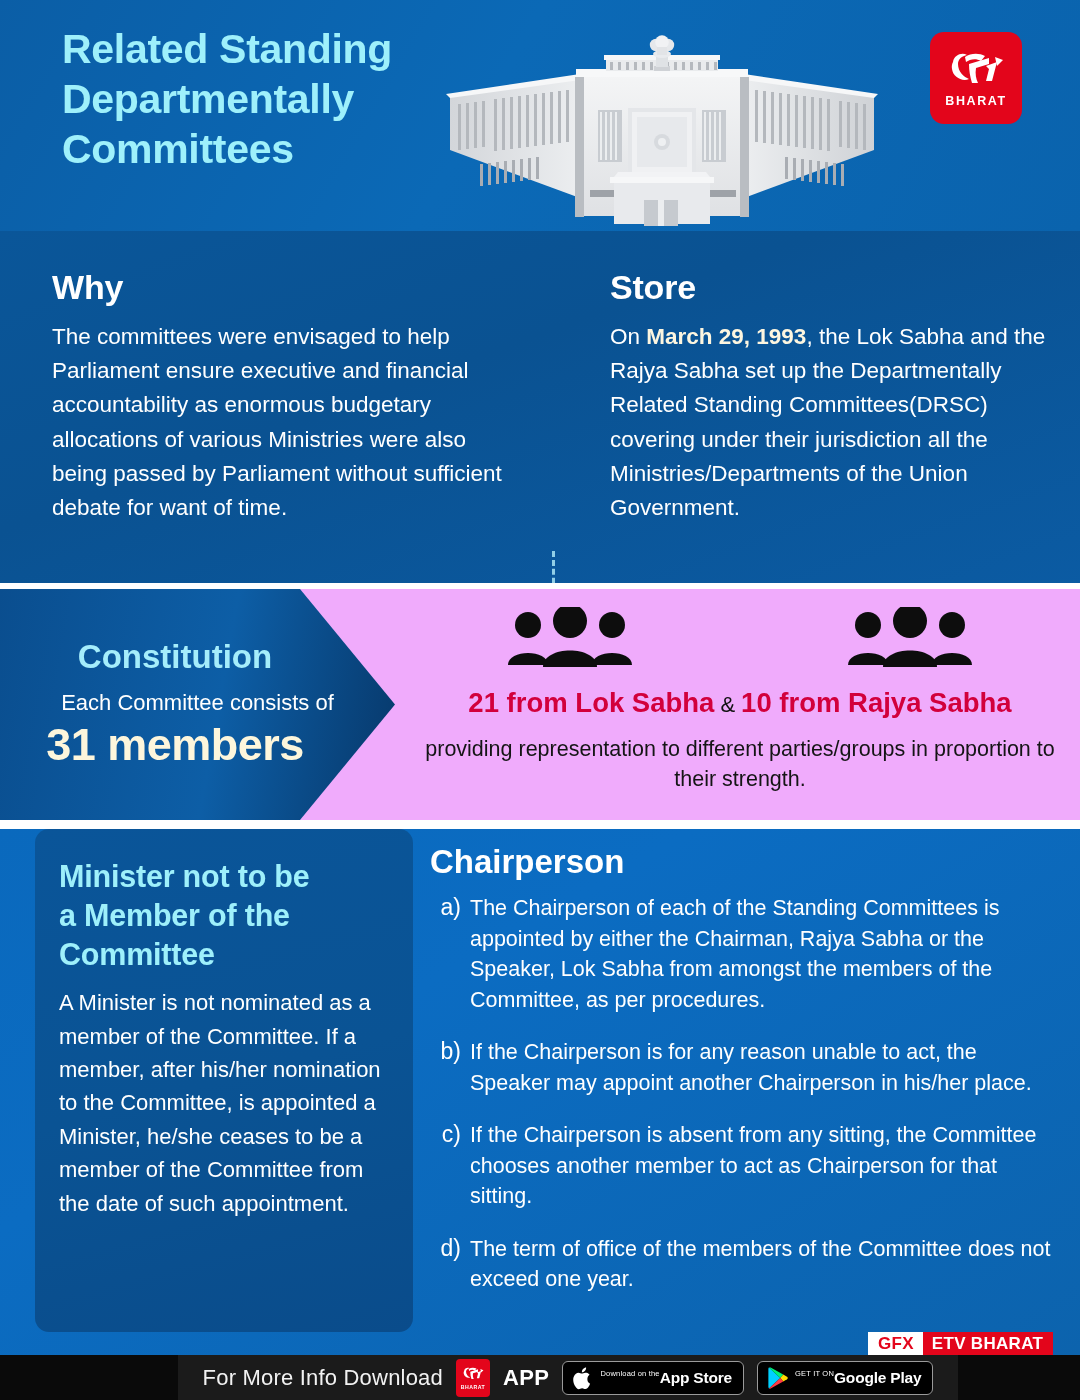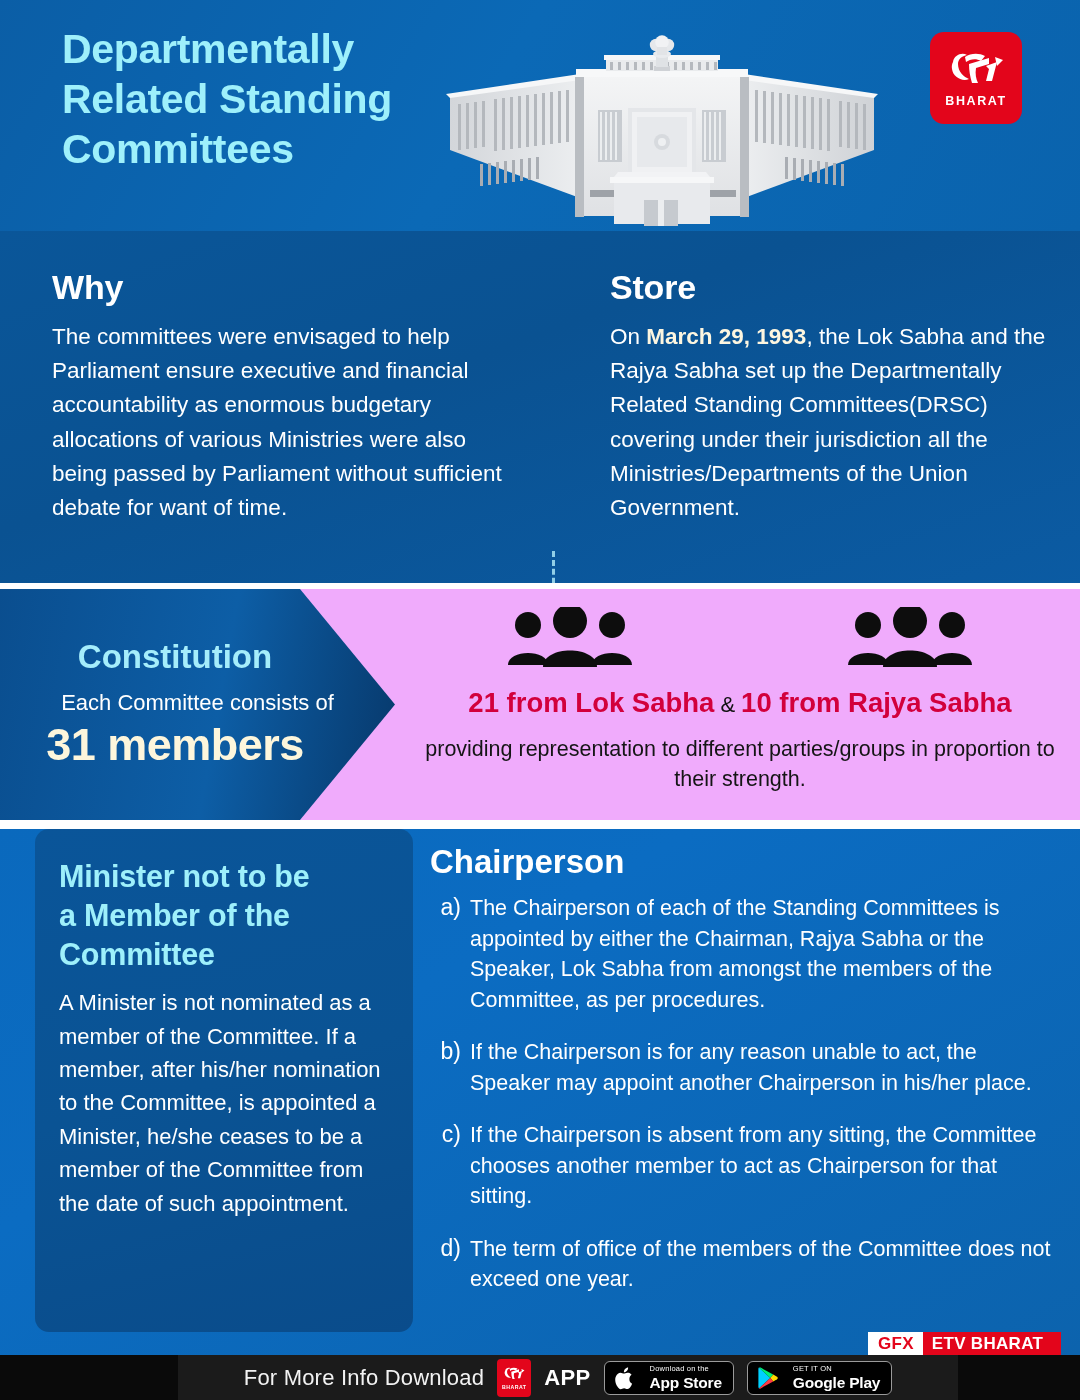--- a/index.html
+++ b/index.html
@@ -129,21 +129,21 @@
     padding-right:9px; padding-top:1px;
   }
   .chair-text { color:#fff; font-size:21.5px; line-height:1.42; flex:1; }
 
   
   .gfx-badge {
     position:absolute; left:868px; top:1332px; height:26px;
     display:flex; align-items:stretch; font-size:17px; font-weight:bold;
   }
   .gfx-a { background:#ffffff; color:#e3051b; padding:2px 9px 2px 10px; letter-spacing:.3px; }
-  .gfx-b { background:#e3051b; color:#ffffff; padding:2px 18px 2px 9px; letter-spacing:.3px; }
+  .gfx-b { background:#e3051b; color:#ffffff; padding:2px 10px 2px 9px; letter-spacing:.3px; }
 
   
   .footer {
     position:absolute; left:0; top:1355px; width:1080px; height:61px;
     background:#0a0a0a;
   }
   .footer-inner {
     position:absolute; left:178px; top:0; width:780px; height:45px;
     background:#1b1b1b;
     display:flex; align-items:center; justify-content:center; gap:13px;
@@ -154,34 +154,34 @@
     display:flex; flex-direction:column; align-items:center; justify-content:center;
   }
   .footer-etv svg { width:24px; height:18px; }
   .footer-etv .fb { color:#fff; font-size:5.2px; font-weight:bold; letter-spacing:.5px; margin-top:1px; }
   .footer-app { color:#fff; font-size:22px; font-weight:bold; letter-spacing:.4px; }
   .store-badge {
     height:34px; border:1.5px solid #9a9a9a; border-radius:6px; background:#000;
     display:flex; align-items:center; gap:6px; padding:0 11px 0 9px;
   }
   .store-badge .glyph { width:22px; height:24px; flex:none; }
-  .store-badge .txts { display:flex; flex-direction:column; line-height:1;margin-left:8px; }
+  .store-badge .txts { display:flex; flex-direction:row; line-height:1; }
   .store-badge .small { color:#fff; font-size:7.5px; letter-spacing:.2px; margin-bottom:2px; }
   .store-badge .big { color:#fff; font-size:15.5px; font-weight:bold; letter-spacing:-0.2px; }
 </style>
 </head>
 <body>
 
 <div class="page">
 
   <div class="header">
 
     <div class="header-title">
+      <span class="ln">Related Standing</span>
       <span class="ln">Departmentally</span>
-      <span class="ln">Related Standing</span>
       <span class="ln">Committees</span>
     </div>
 
     <svg class="parliament" viewBox="0 0 460 210">
       <defs>
         <linearGradient id="wallL" x1="0" y1="0" x2="1" y2="0">
           <stop offset="0" stop-color="#d3d6da"></stop>
             <stop offset="1" stop-color="#eceef0"></stop>
         </linearGradient>
         <linearGradient id="wallR" x1="0" y1="0" x2="1" y2="0">

